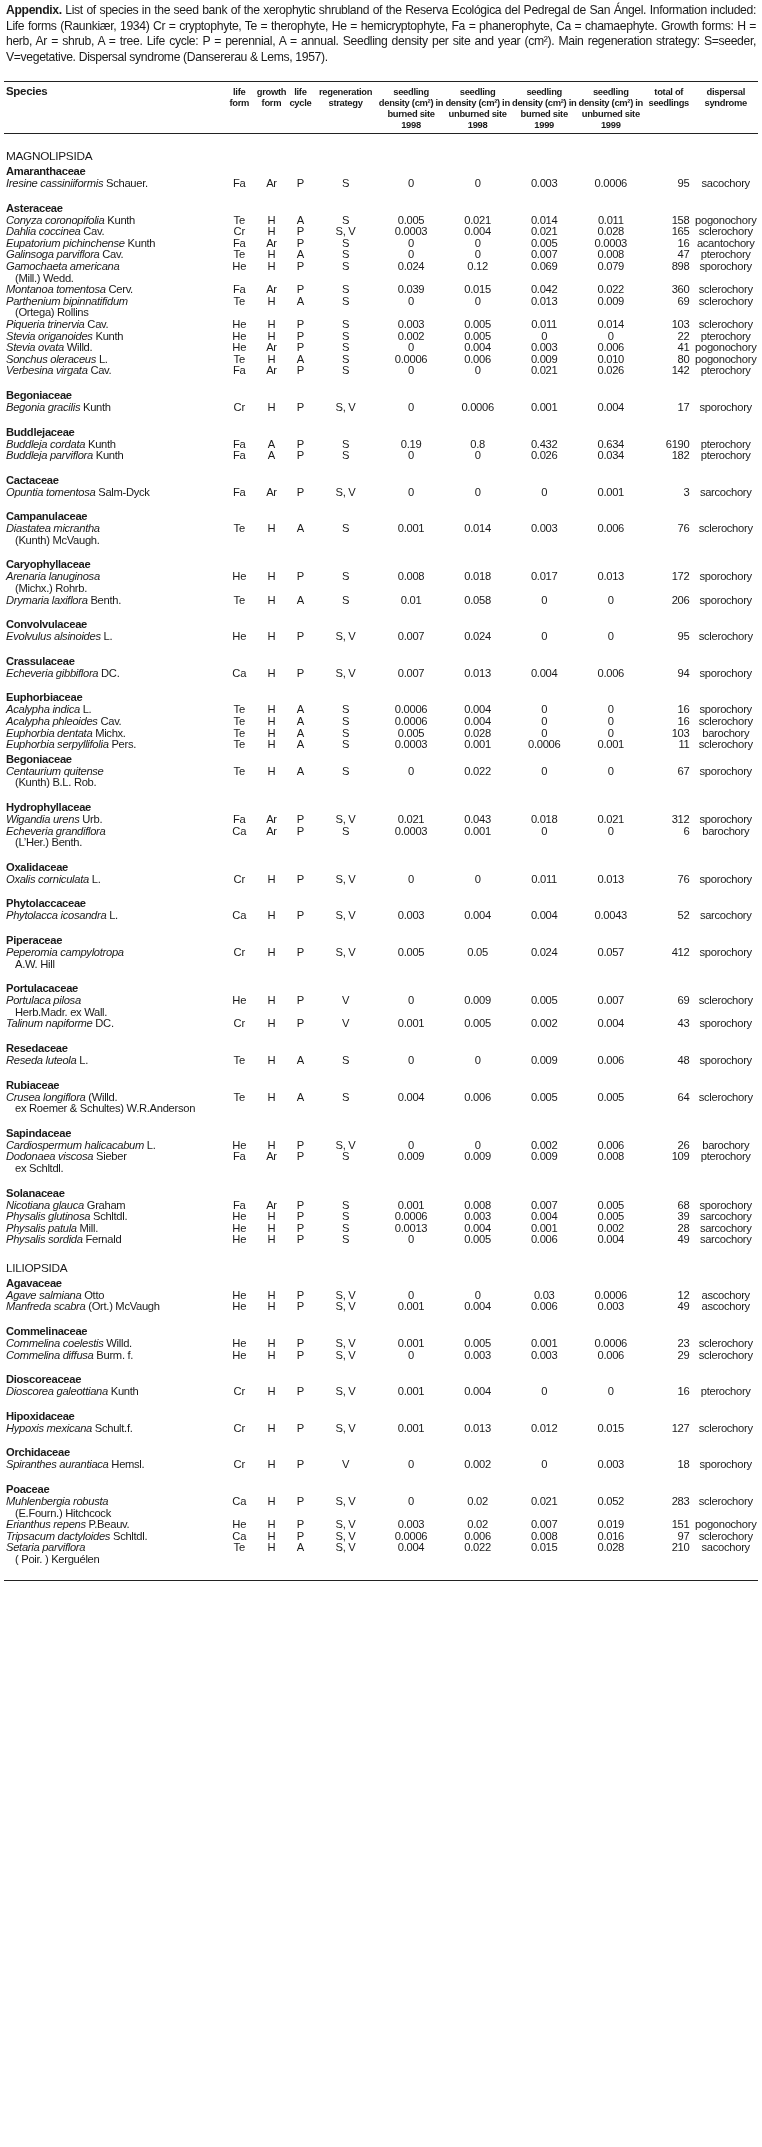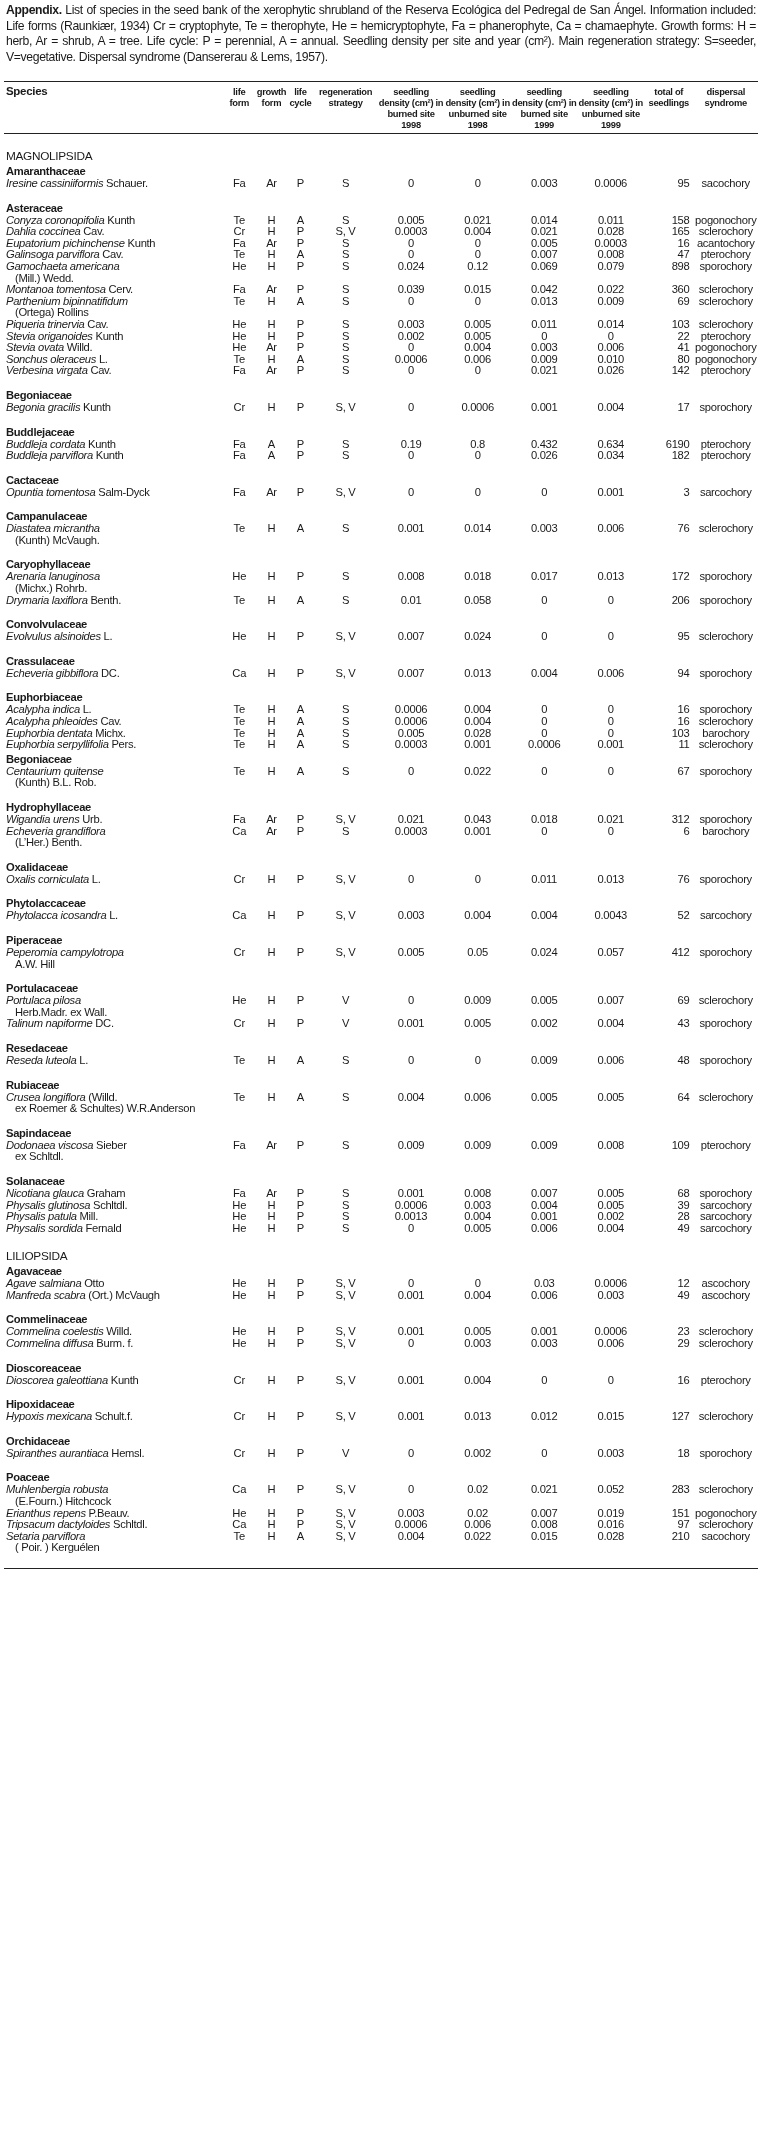--- a/index.html
+++ b/index.html
@@ -608,20 +608,33 @@
           <td>0.006</td>
           <td>0.005</td>
           <td>0.005</td>
           <td class="tot">64</td>
           <td>sclerochory</td>
         </tr>
         <tr class="fam-row">
           <td colspan="11" class="sp">Sapindaceae</td>
         </tr>
         <tr>
+          <td class="sp"><i>Cardiospermum halicacabum</i> <span>L.</span></td>
+          <td>He</td>
+          <td>H</td>
+          <td>P</td>
+          <td>S, V</td>
+          <td>0</td>
+          <td>0</td>
+          <td>0.002</td>
+          <td>0.006</td>
+          <td class="tot">26</td>
+          <td>barochory</td>
+        </tr>
+        <tr>
           <td class="sp"><i>Dodonaea viscosa</i> <span>Sieber</span><span class="auth2">ex Schltdl.</span></td>
           <td>Fa</td>
           <td>Ar</td>
           <td>P</td>
           <td>S</td>
           <td>0.009</td>
           <td>0.009</td>
           <td>0.009</td>
           <td>0.008</td>
           <td class="tot">109</td>

